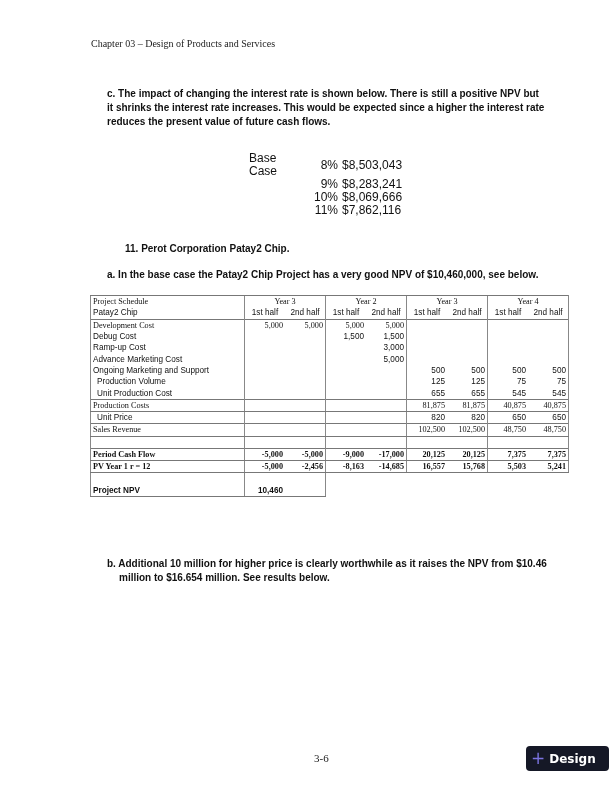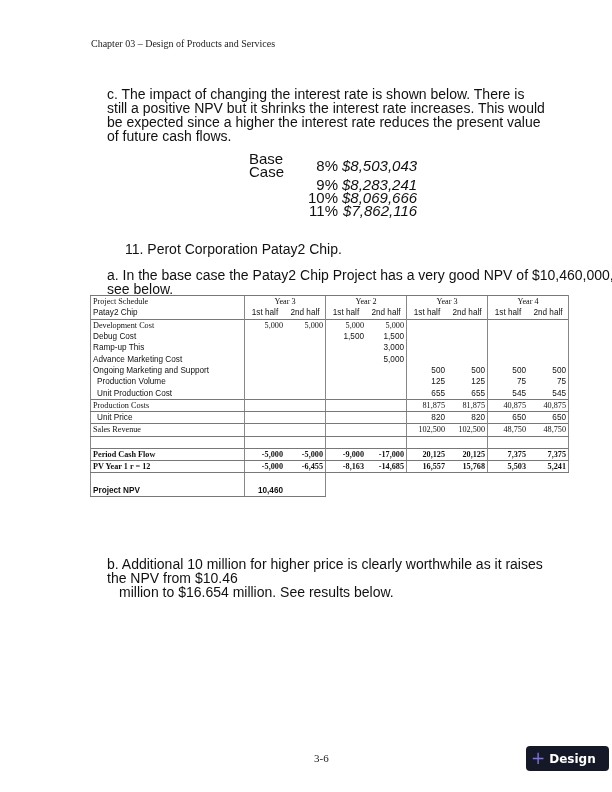--- a/index.html
+++ b/index.html
@@ -1,25 +1,25 @@
 <!DOCTYPE html>
 <html><head>
   <meta charset="utf-8">
   <style>
     html, body { margin: 0; padding: 0; background: #ffffff; }
     body { width: 612px; height: 792px; position: relative; overflow: hidden; }
     .page { position: absolute; left: 17px; top: 0; width: 612px; height: 792px; }
     .header { position: absolute; left: 74px; top: 38px; font-family: "Liberation Serif", serif; font-size: 10px; color: #222; }
-    .para { position: absolute; font-family: "Liberation Sans", sans-serif; font-size: 14px; color: #111; line-height: 14px; }
+    .para { position: absolute; font-family: "Liberation Sans", sans-serif; font-size: 10px; color: #111; line-height: 14px; font-weight: bold; }
     .p-c { left: 90px; top: 87px; width: 440px; }
-    .rates { position: absolute; left: 232px; top: 152px; font-family: "Liberation Sans", sans-serif; font-size: 15px; color: #111; border-collapse: collapse; }
+    .rates { position: absolute; left: 232px; top: 152px; font-family: "Liberation Sans", sans-serif; font-size: 12px; color: #111; border-collapse: collapse; }
     .rates td { padding: 0; height: 13px; line-height: 13px; }
     .rates .lbl { width: 55px; }
     .rates .pct { width: 34px; text-align: right; padding-right: 4px; }
-    .rates .val { text-align: right; font-style: italic; }
+    .rates .val { text-align: left; }
     .p-11 { left: 108px; top: 242px; }
     .p-a { left: 90px; top: 268px; }
     .p-b { left: 90px; top: 557px; width: 440px; }
     .p-b .line2 { padding-left: 12px; }
 
     table.sched { position: absolute; left: 73px; top: 295px; border-collapse: collapse; font-family: "Liberation Sans", sans-serif; font-size: 8.2px; color: #111; }
     table.sched td { height: 11.3px; line-height: 11px; padding: 0 2px; white-space: nowrap; }
     table.sched td.name { width: 145px; text-align: left; }
     table.sched td.num { width: 36px; text-align: right; }
     table.sched td.ctr { text-align: center; }
@@ -107,21 +107,21 @@
           <td class="num bl"></td>
           <td class="num"></td>
           <td class="num bl">1,500</td>
           <td class="num">1,500</td>
           <td class="num bl"></td>
           <td class="num"></td>
           <td class="num bl"></td>
           <td class="num br"></td>
         </tr>
         <tr>
-          <td class="name bl">Ramp-up This</td>
+          <td class="name bl">Ramp-up Cost</td>
           <td class="num bl"></td>
           <td class="num"></td>
           <td class="num bl"></td>
           <td class="num">3,000</td>
           <td class="num bl"></td>
           <td class="num"></td>
           <td class="num bl"></td>
           <td class="num br"></td>
         </tr>
         <tr>
@@ -219,21 +219,21 @@
           <td class="num bt bb bl bold">-9,000</td>
           <td class="num bt bb bold">-17,000</td>
           <td class="num bt bb bl bold">20,125</td>
           <td class="num bt bb bold">20,125</td>
           <td class="num bt bb bl bold">7,375</td>
           <td class="num bt bb br bold">7,375</td>
         </tr>
         <tr>
           <td class="name bl bt bb bold">PV Year 1 r = 12</td>
           <td class="num bt bb bl bold">-5,000</td>
-          <td class="num bt bb bold">-6,455</td>
+          <td class="num bt bb bold">-2,456</td>
           <td class="num bt bb bl bold">-8,163</td>
           <td class="num bt bb bold">-14,685</td>
           <td class="num bt bb bl bold">16,557</td>
           <td class="num bt bb bold">15,768</td>
           <td class="num bt bb bl bold">5,503</td>
           <td class="num bt bb br bold">5,241</td>
         </tr>
         <tr>
           <td class="name bl"></td>
           <td class="num bl"></td>

